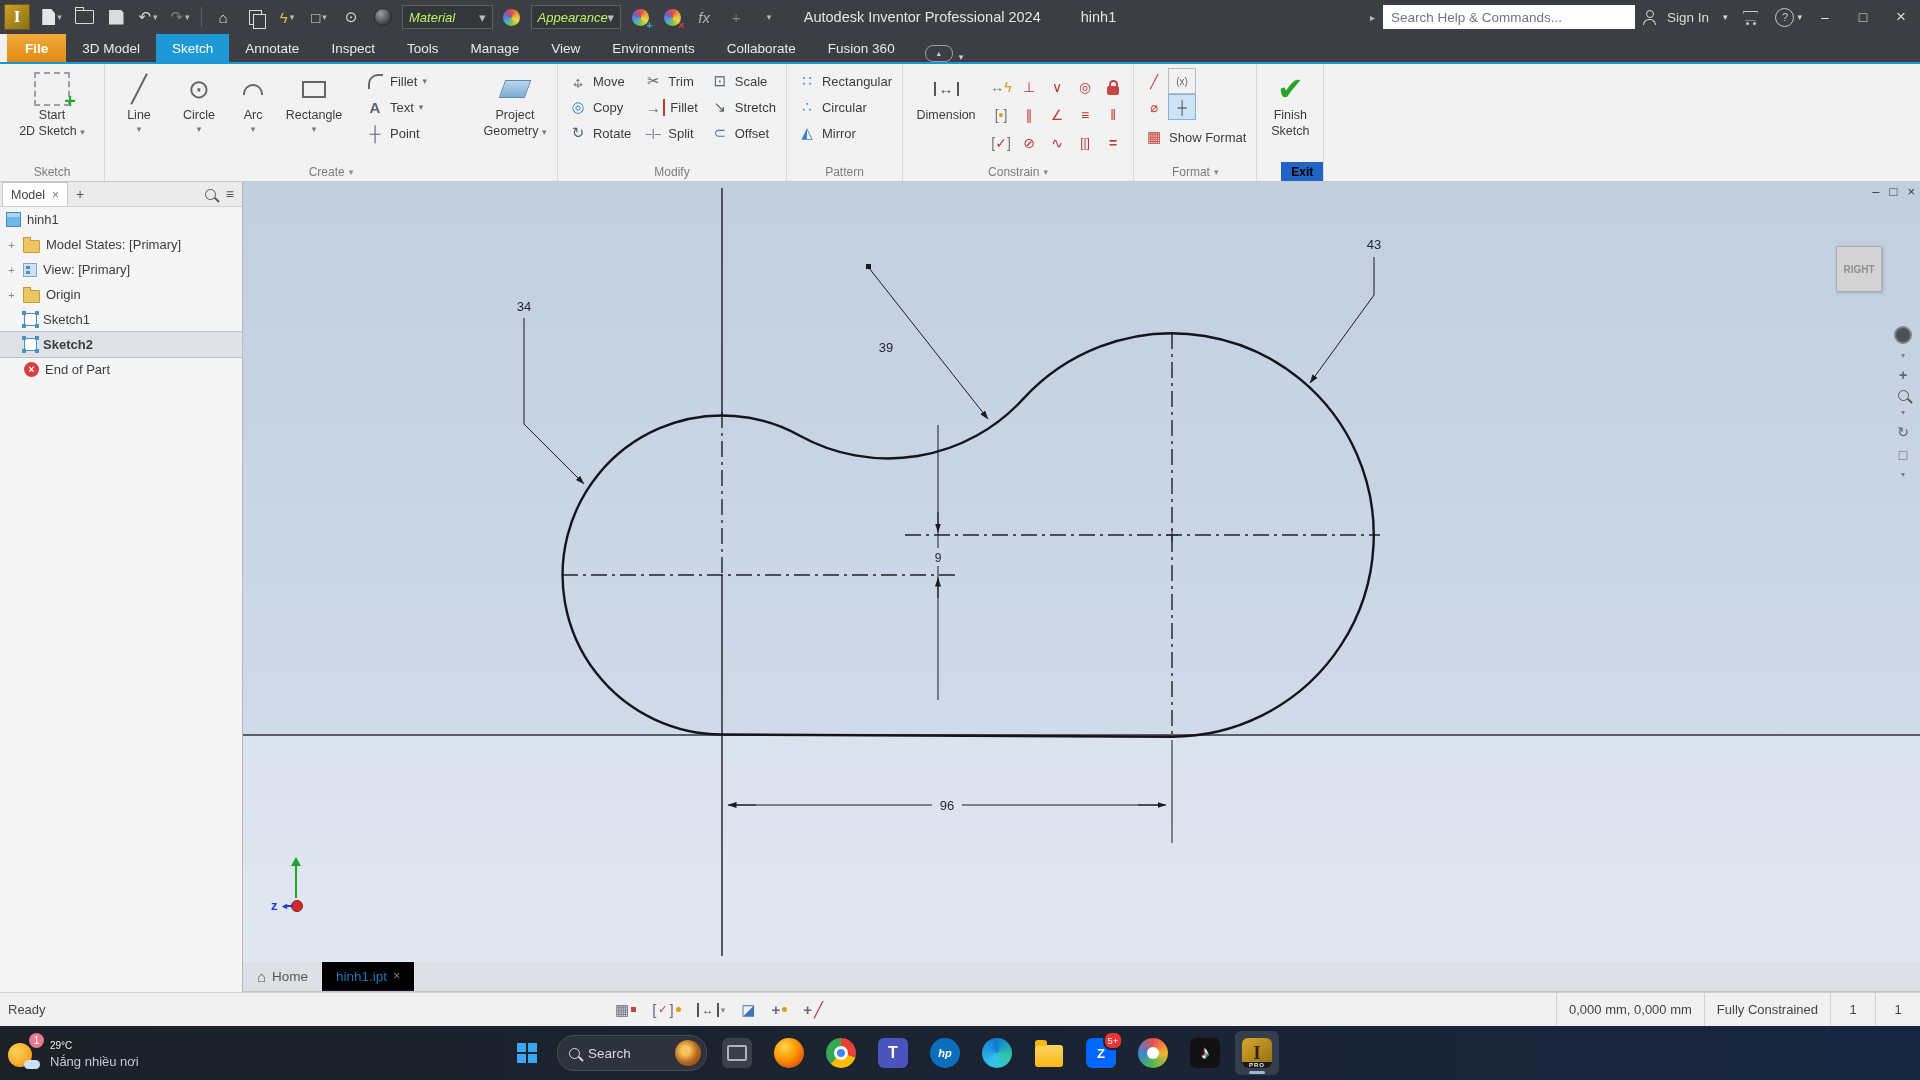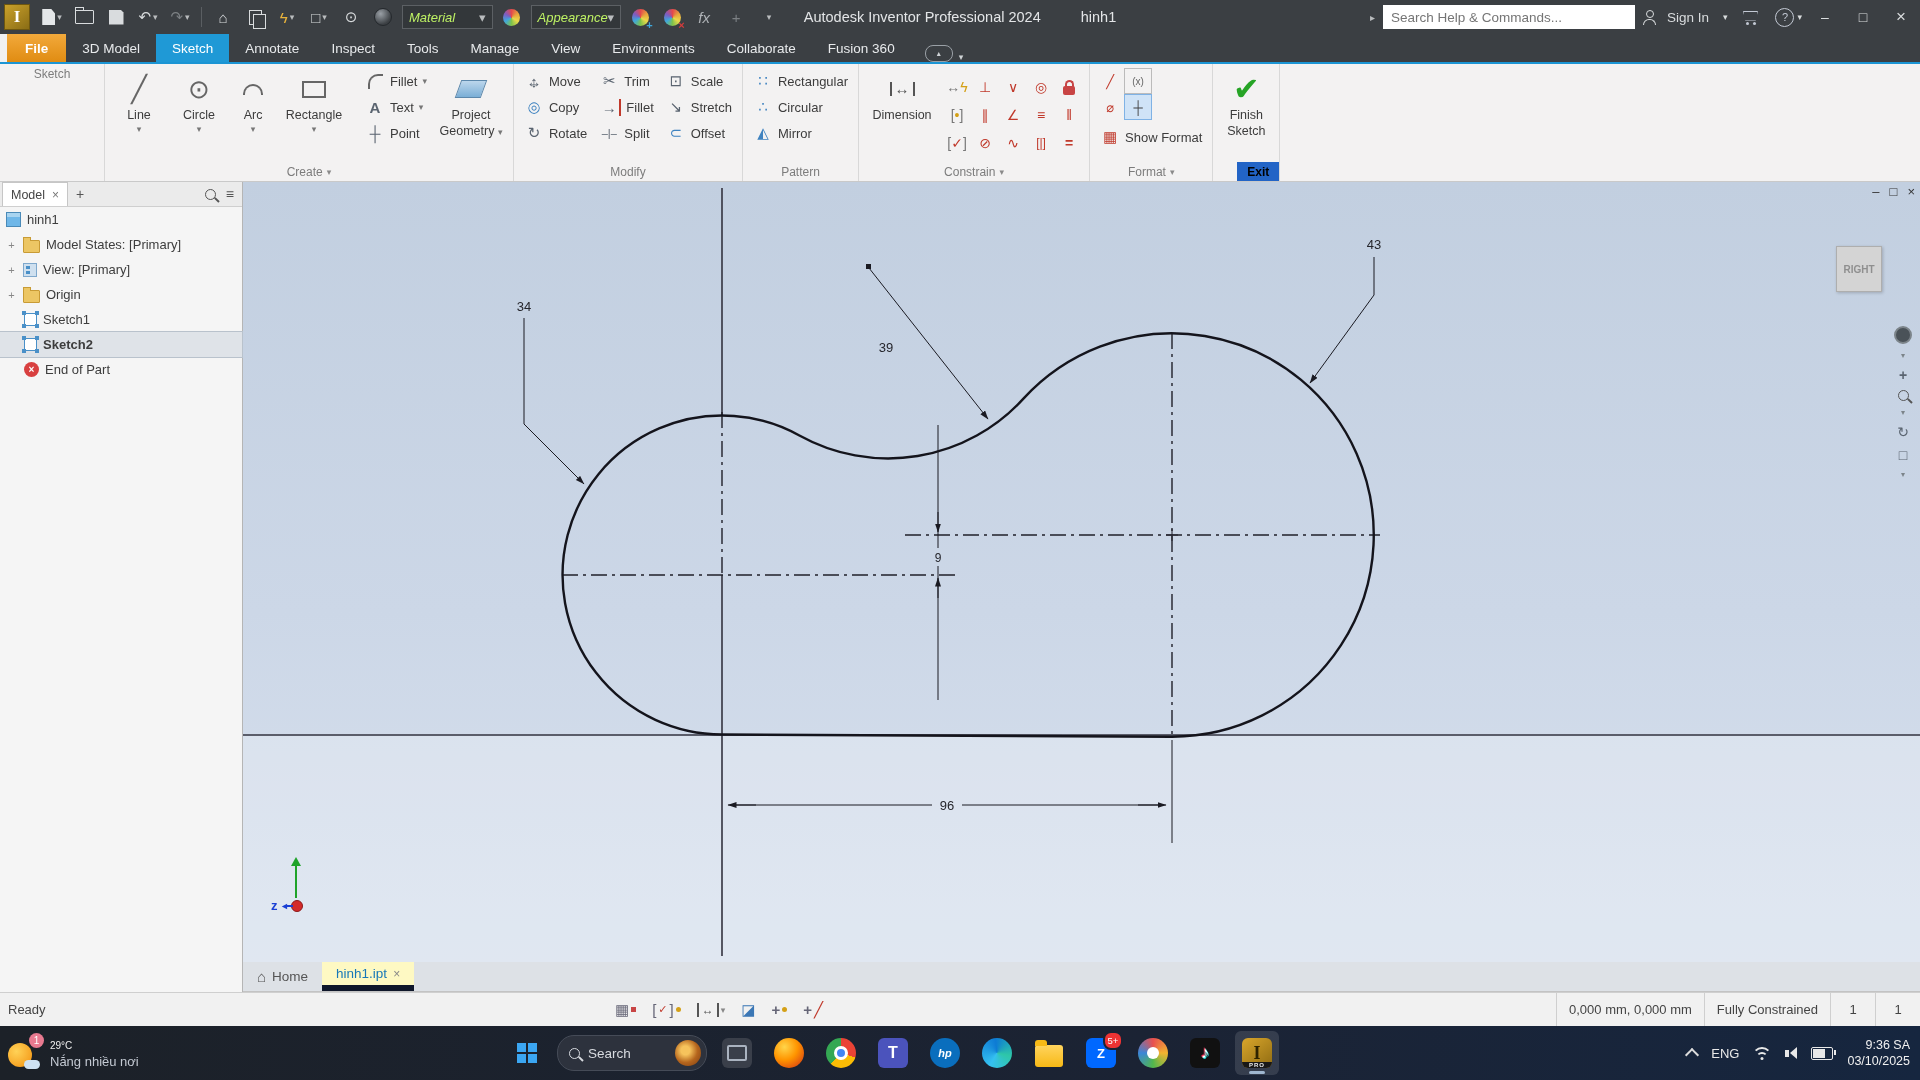--- a/index.html
+++ b/index.html
@@ -118,21 +118,21 @@
   #triad .yline{position:absolute;left:24px;top:12px;width:2px;height:36px;background:#1fa32a;}
   #triad .yhead{position:absolute;left:20px;top:2px;width:0;height:0;border:5px solid transparent;border-bottom:9px solid #1fa32a;}
   #triad .odot{position:absolute;left:20px;top:50px;width:10px;height:10px;border-radius:50%;background:#d42a2a;border:1px solid #8c1a1a;}
   #triad .zlbl{position:absolute;left:0;top:48px;color:#1a3fd4;font-size:13px;font-weight:bold;}
   #triad .zarrow{position:absolute;left:9px;top:51px;color:#1a3fd4;font-size:9px;}
   #triad .zline{position:absolute;left:14px;top:55px;width:8px;height:1.6px;background:#1a3fd4;}
 
   
   #doctabs{left:243px;top:962px;width:1677px;height:30px;background:#dde1e6;border-bottom:1px solid #c3c3c3;display:flex;align-items:stretch;box-sizing:border-box;}
   .dtab{display:flex;align-items:center;gap:6px;padding:0 14px;font-size:13.5px;color:#555;}
-  .dtab.active{background:#fef9c3;color:#1878b8;border-bottom:6px solid #0f172a;box-sizing:border-box;}
+  .dtab.active{background:#000000;color:#1878b8;border-bottom:1px solid #0f172a;box-sizing:border-box;}
   .dtab .x{color:#888;font-size:12px;}
 
   
   #statusbar{left:0;top:992px;width:1920px;height:34px;background:#f1f1f1;border-top:1px solid #cfcfcf;display:flex;align-items:center;font-size:13px;color:#444;box-sizing:border-box;}
   #status-icons{position:absolute;left:615px;display:flex;align-items:center;gap:16px;color:#667;font-size:15px;}
   .sticon{display:flex;align-items:center;gap:2px;}
   .sticon .reddot{width:5px;height:5px;background:#c84444;}
   .sticon .amberdot{width:5px;height:5px;border-radius:50%;background:#d4a017;}
   .sticon .caret{font-size:9px;color:#888;}
   #status-right{margin-left:auto;display:flex;align-items:center;height:100%;}
@@ -331,20 +331,29 @@
       </div>
     <div class="rib-collapse">
         <span>▴</span>
       </div>
     <span style="font-size:9px;color:#cfd3d6;margin-left:6px;">▾</span>
   </div>
 
   <div id="ribbon" class="abs">
 
     <div class="panel" style="width:104px;">
+      <div class="pbody" style="justify-content:center;">
+        <div class="bigbtn" style="width:80px;">
+          <span class="bicon">
+              <span class="sk-start"></span>
+            </span>
+          <span>Start</span>
+          <span><span>2D Sketch</span> <span class="caret">▾</span></span>
+        </div>
+      </div>
       <div class="plabel">
           <span>Sketch</span>
         </div>
     </div>
 
     <div class="panel">
       <div class="pbody">
         <div class="bigbtn">
           <span class="bicon">
               <span class="glyph-xl">╱</span>
@@ -384,21 +393,21 @@
           <div class="sbtn">
               <span class="si" style="font-weight:bold;">A</span>
               <span>Text</span>
               <span class="caret" style="font-size:9px;color:#777;">▾</span>
             </div>
           <div class="sbtn">
               <span class="si">┼</span>
               <span>Point</span>
             </div>
         </div>
-        <div class="bigbtn" style="width:72px;">
+        <div class="bigbtn" style="width:72px;margin-left:44px;">
           <span class="bicon">
               <span class="proj-icon"></span>
             </span>
           <span>Project</span>
           <span><span>Geometry</span> <span class="caret">▾</span></span>
         </div>
       </div>
       <div class="plabel">
           <span>Create</span>
           <span class="caret">▾</span>
@@ -833,33 +842,15 @@
       <div class="tslot">
           <span class="ticon t-tiktok">
             <span>♪</span>
           </span>
         </div>
       <div class="tslot active">
           <span class="ticon t-inventor">I</span>
         </div>
     </div>
 
-    <div id="tray">
-      <span class="chev"></span>
-      <span style="font-size:13px;">ENG</span>
-      <span class="wifi">
-          <span class="a1"></span>
-          <span class="a2"></span>
-          <span class="dt"></span>
-        </span>
-      <span class="spk">
-          <span class="box"></span>
-          <span class="tri"></span>
-        </span>
-      <span class="batt"></span>
-      <div id="clock">
-        <div>9:36 SA</div>
-        <div>03/10/2025</div>
-      </div>
-    </div>
   </div>
 
 </div>
 
 </body></html>

